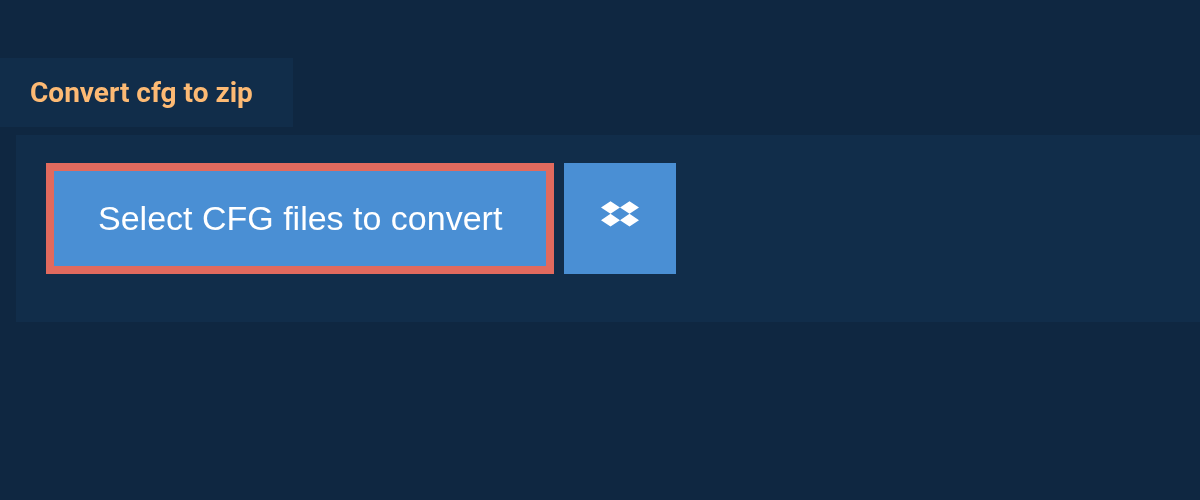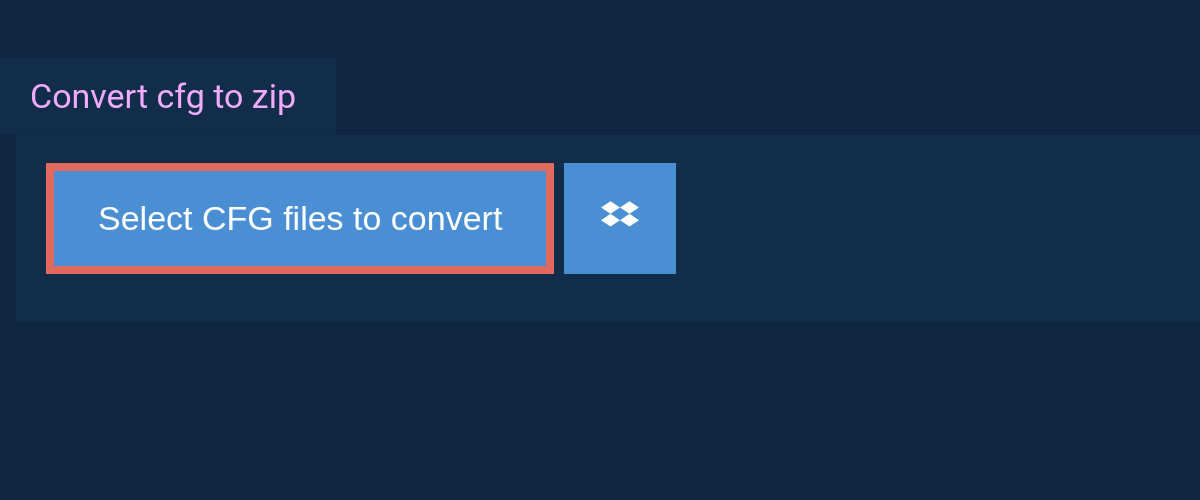--- a/index.html
+++ b/index.html
@@ -14,23 +14,23 @@
       font-family: -apple-system, BlinkMacSystemFont, "Segoe UI", Roboto, Helvetica, Arial, sans-serif;
       overflow: hidden;
     }
     .tab-container {
       position: absolute;
       top: 58px;
       left: 0;
     }
     .tab {
       background: #112d4a;
-      color: #f0abfc;
-      font-size: 34px;
-      font-weight: 400;
+      color: #fdba74;
+      font-size: 28px;
+      font-weight: 700;
       padding: 18px 40px 18px 30px;
       display: inline-block;
     }
     .panel {
       position: absolute;
       top: 135px;
       left: 16px;
       width: 1200px;
       height: 187px;
       background: #112d4a;

